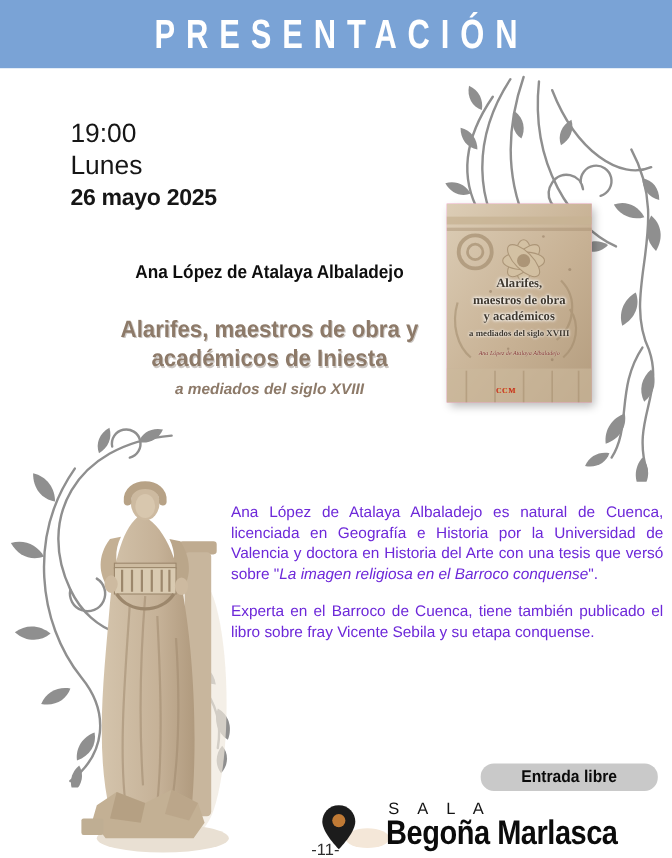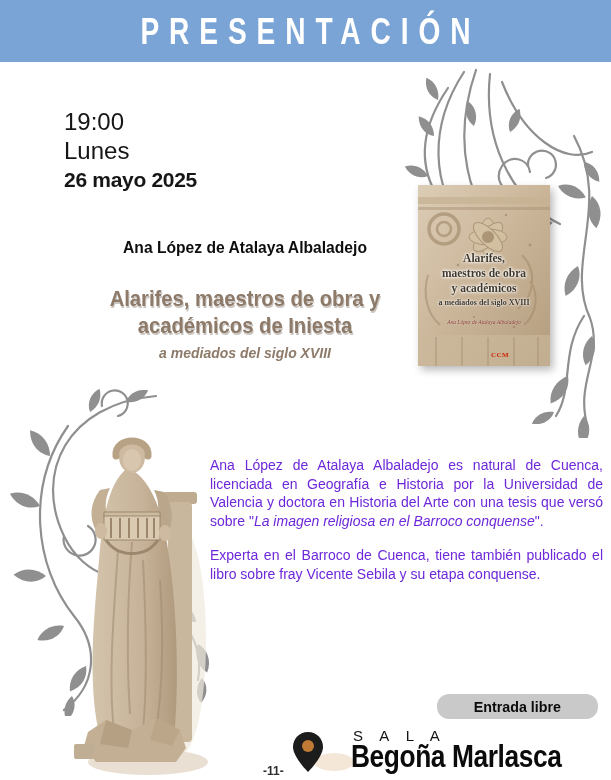--- a/index.html
+++ b/index.html
@@ -24,52 +24,52 @@
     text-shadow:1px 1.5px 0 rgba(70,52,36,0.28);}
   .booksubtitle{position:absolute;left:85px;top:345px;width:320px;text-align:center;color:#8d7a69;
     font-weight:700;font-style:italic;font-size:14px;}
 
   
   .orn{position:absolute;z-index:1;}
   .orn-tr{left:378px;top:66px;}
   .orn-left{left:6px;top:386px;}
 
   
-  .bookcover{position:absolute;left:418px;top:185px;width:132px;height:181px;z-index:2;
+  .bookcover{position:absolute;left:406px;top:185px;width:132px;height:181px;z-index:2;
     box-shadow:3px 4px 8px rgba(0,0,0,0.28);background:#f9a8d4;}
   .bookcover svg{position:absolute;left:0;top:0;}
   .covertext{position:absolute;left:0;top:0;width:132px;height:181px;text-align:center;
     font-family:"Liberation Serif",serif;color:#3f382e;}
   .covertext .t{font-weight:700;font-size:11.5px;line-height:15px;
     text-shadow:0 0 2px #fff,0 0 3px #fff,0 0 4px #fff;}
   .covertext .t1{margin-top:66px;}
   .covertext .sub{font-weight:700;font-size:8px;margin-top:2px;text-shadow:0 0 2px #fff,0 0 3px #fff;}
   .covertext .cauthor{font-size:5.5px;font-style:italic;color:#7c2a22;margin-top:12px;
     text-shadow:0 0 1px #fff;}
   .coverlogo{position:absolute;left:0;bottom:7px;width:108px;text-align:center;font-size:7px;
-    font-weight:700;color:#c0272d;letter-spacing:0.5px;text-shadow:0.5px 0 0 #e3b23c;padding-left:28px;}
+    font-weight:700;color:#c0272d;letter-spacing:0.5px;text-shadow:0.5px 0 0 #e3b23c;}
 
   
   .statue{position:absolute;left:48px;top:430px;z-index:2;}
 
   
   .bio{position:absolute;left:210px;top:456px;width:393px;z-index:3;color:#6d28d9;}
   .bio p{margin:0 0 16px 0;font-size:14px;line-height:18.6px;text-align:justify;}
   .bio i{font-style:italic;}
 
   
   .badge{position:absolute;left:437px;top:694px;width:161px;height:25px;background:#c9c9c9;
     text-align:center;z-index:3;border-radius:12px;}
   .badge span{display:inline-block;line-height:25px;font-size:15.5px;font-weight:700;color:#0b0b0b;
     transform:scaleX(0.92);}
   .pin{position:absolute;left:292px;top:730px;z-index:3;}
   .sala{position:absolute;left:353px;top:727px;font-size:15px;letter-spacing:6.5px;color:#141414;z-index:3;}
   .venuename{position:absolute;left:351px;top:739px;font-size:31px;font-weight:800;color:#0b0b0b;
     letter-spacing:-0.5px;transform:scaleX(0.85);transform-origin:left center;z-index:3;white-space:nowrap;}
-  .pagenum{position:absolute;left:263px;top:764px;font-size:12px;color:#2e2e2e;z-index:3;font-weight:bold;}
+  .pagenum{position:absolute;left:283px;top:764px;font-size:15px;color:#2e2e2e;z-index:3;}
 </style>
 </head>
 <body>
 
 <div class="page">
 
   <header class="banner">
     <h1>PRESENTACIÓN</h1>
   </header>
 

